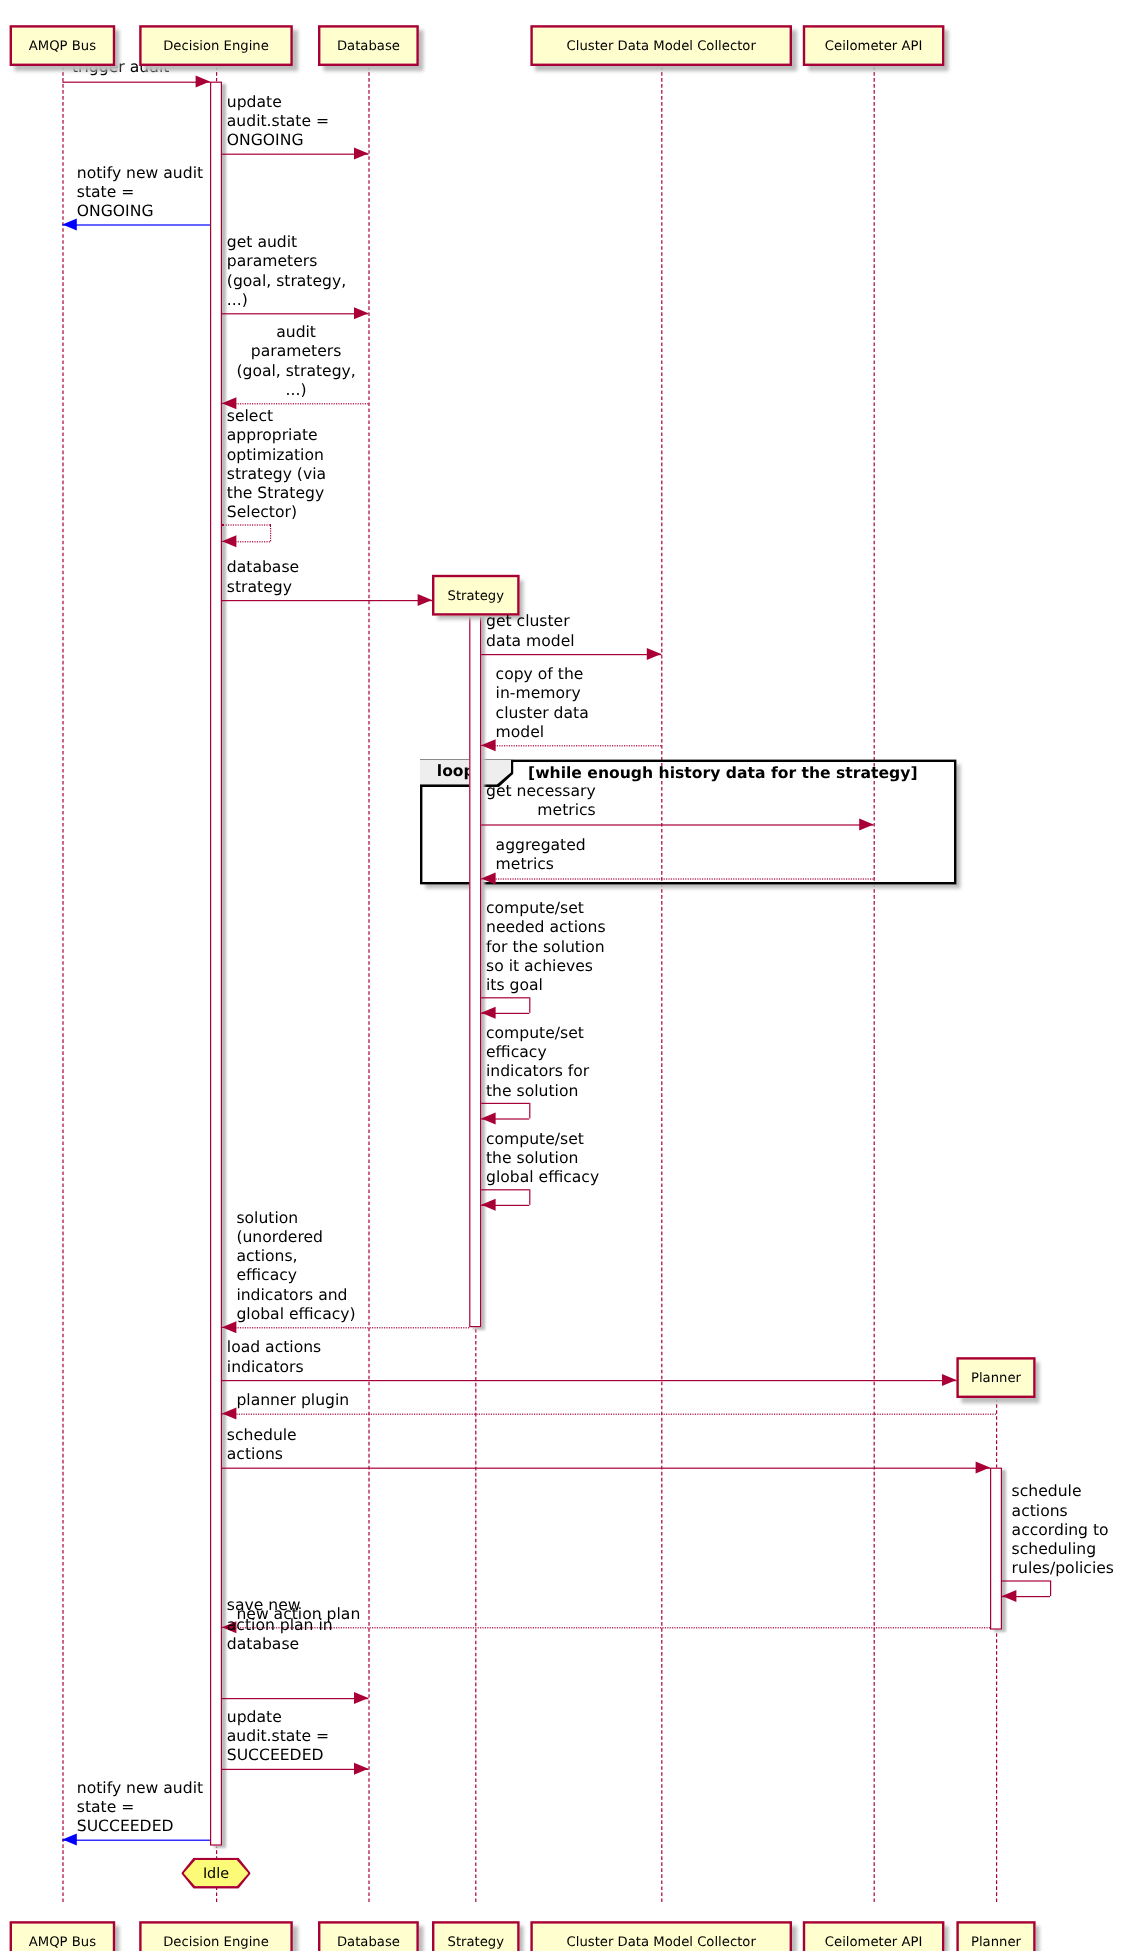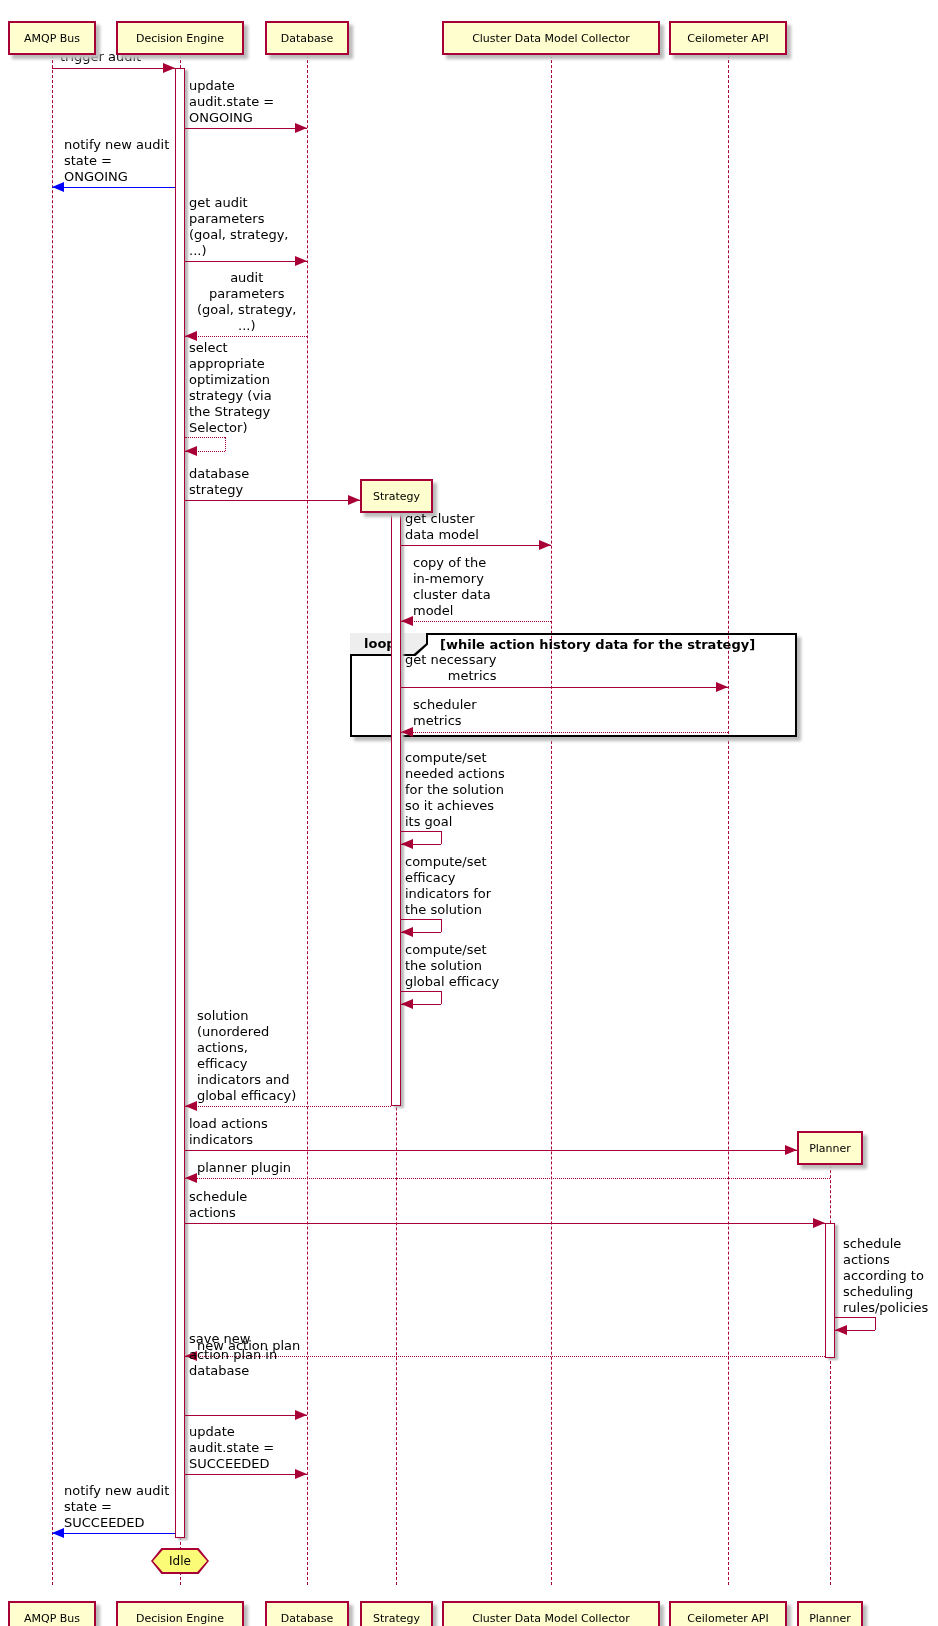--- a/index.html
+++ b/index.html
@@ -44,21 +44,21 @@
   <div class="lifeline" style="left:307px;top:35px;height:1550px;"></div>
   <div class="lifeline" style="left:396px;top:493px;height:1092px;"></div>
   <div class="lifeline" style="left:551px;top:35px;height:1550px;"></div>
   <div class="lifeline" style="left:728px;top:35px;height:1550px;"></div>
   <div class="lifeline" style="left:830px;top:1145px;height:440px;"></div>
 
   <div class="frame" style="left:350px;top:633px;width:447px;height:104px;"></div>
   <div class="tab-outer" style="left:350px;top:633px;width:78px;height:23px;">
     <div class="tab-inner" style="width:76px;height:21px;">loop</div>
   </div>
-  <div class="guard" style="left:440px;top:637px;">[while action history data for the strategy]</div>
+  <div class="guard" style="left:440px;top:637px;">[while enough history data for the strategy]</div>
 
   <div class="activation" style="left:175px;top:68px;height:1470px;"></div>
   <div class="activation" style="left:391px;top:509px;height:597px;"></div>
   <div class="activation" style="left:825px;top:1223px;height:135px;"></div>
 
   <div class="msg" style="left:60px;top:49px;">trigger audit</div>
   <div class="ln" style="left:52px;top:68px;width:123px;"></div>
   <div class="arr r" style="left:163px;top:63px;"></div>
 
   <div class="msg" style="left:189px;top:78px;">update
@@ -115,21 +115,21 @@
 cluster data
 model</div>
   <div class="ln dt" style="left:401px;top:621px;width:150px;"></div>
   <div class="arr l" style="left:401px;top:616px;"></div>
 
   <div class="msg" style="left:405px;top:652px;text-align:right;">get necessary
 metrics</div>
   <div class="ln" style="left:401px;top:687px;width:327px;"></div>
   <div class="arr r" style="left:716px;top:682px;"></div>
 
-  <div class="msg" style="left:413px;top:697px;">scheduler
+  <div class="msg" style="left:413px;top:697px;">aggregated
 metrics</div>
   <div class="ln dt" style="left:401px;top:732px;width:327px;"></div>
   <div class="arr l" style="left:401px;top:727px;"></div>
 
   <div class="msg" style="left:405px;top:750px;">compute/set
 needed actions
 for the solution
 so it achieves
 its goal</div>
   <div class="ln" style="left:401px;top:831px;width:40px;"></div>

